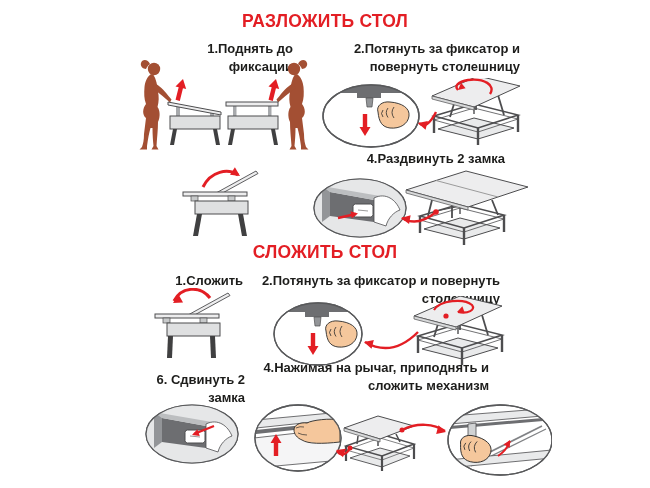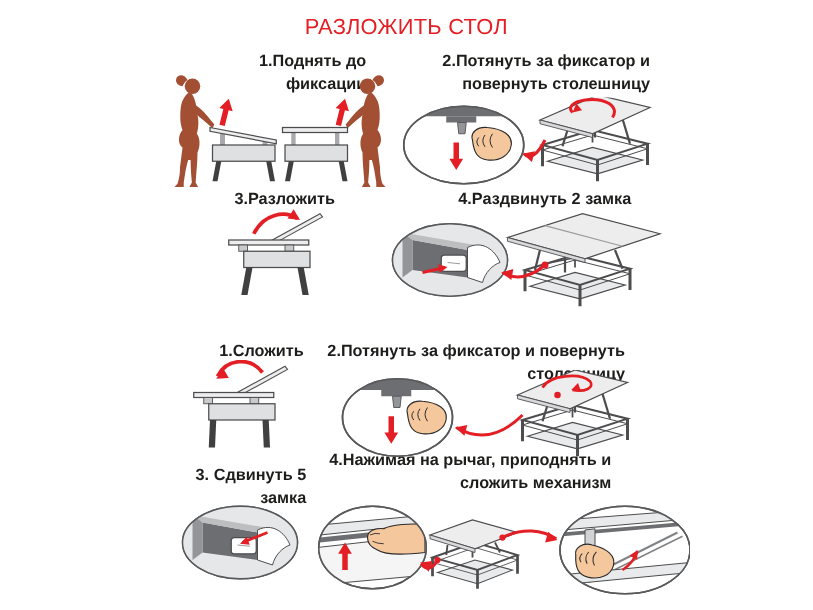--- a/index.html
+++ b/index.html
@@ -2,21 +2,21 @@
 <html style="--background: #ffffff; --title-red: #e31e24; --arrow-red: #e31e24; --text-black: #1d1d1b; --silhouette-brown: #a34f33; --table-light: #ededee; --table-mid: #bcbec0; --table-dark: #6d6e71; --outline: #4d4d4f; --skin: #f5c79c;"><head>
 <meta charset="utf-8">
 <style>
   html,body{margin:0;padding:0;background:#fff;}
   #canvas{
     position:relative;width:650px;height:488px;background:var(--background,#fff);
     font-family:"Liberation Sans",sans-serif;overflow:hidden;
   }
   .sec-title{
     position:absolute;left:0;width:650px;text-align:center;
-    font-size:17.5px;font-weight:normal;color:var(--title-red,#e31e24);letter-spacing:.2px;
+    font-size:17.5px;font-weight:bold;color:var(--title-red,#e31e24);letter-spacing:.2px;
   }
   .step-label{
     position:absolute;text-align:right;font-size:13px;font-weight:bold;
     color:var(--text-black,#1d1d1b);line-height:1.4;
   }
   .illu{position:absolute;}
 </style>
 </head>
 <body>
 
@@ -74,21 +74,20 @@
     </g>
   </defs>
 </svg>
 
 <div id="canvas">
 
   <div class="sec-title" style="top:11px">РАЗЛОЖИТЬ СТОЛ</div>
 
   <div class="step-label" style="left:163px;top:40px;width:130px">1.Поднять до фиксации</div>
   <div class="step-label" style="left:330px;top:40px;width:190px">2.Потянуть за фиксатор и повернуть столешницу</div>
-  <div class="step-label" style="left:168px;top:150px;width:100px">3.Разложить</div>
   <div class="step-label" style="left:305px;top:150px;width:200px">4.Раздвинуть 2 замка</div>
 
   <svg class="illu" style="left:130px;top:57px" width="190" height="95" viewBox="0 0 190 95">
     <use href="#woman" transform="translate(6,2)"></use>
     <use href="#woman" transform="translate(182,2) scale(-1,1)"></use>
     <g transform="translate(38,45)">
       <rect x="8" y="5" width="4" height="9" fill="#a7a9ac"></rect>
       <rect x="42" y="11" width="4" height="3" fill="#a7a9ac"></rect>
       <polygon points="0,0 53,10 53,13 0,3" fill="#ededee" stroke="#4d4d4f" stroke-width="1"></polygon>
       <rect x="2" y="14" width="50" height="13" fill="#dfe0e1" stroke="#4d4d4f" stroke-width="1"></rect>
@@ -165,24 +164,25 @@
       <line x1="30" y1="43" x2="60" y2="37" stroke="#4d4d4f" stroke-width="1.2"></line>
       <polygon points="0,22 60,3 122,19 62,39" fill="#ededee" stroke="#4d4d4f" stroke-width="1"></polygon>
       <line x1="30" y1="12.5" x2="92" y2="29" stroke="#9b9b9b" stroke-width="1"></line>
       <polygon points="0,22 62,39 62,42 0,25" fill="#d8d9da" stroke="#4d4d4f" stroke-width="0.7"></polygon>
       <circle cx="30" cy="44" r="2.8" fill="#e31e24"></circle>
       <path d="M30,44 C18,54 6,56 -4,50" fill="none" stroke="#e31e24" stroke-width="2.4"></path>
       <use href="#ah" transform="translate(-5,50) rotate(190)"></use>
     </g>
   </svg>
 
+  <div class="sec-title" style="top:242px">СЛОЖИТЬ СТОЛ</div>
 
   <div class="step-label" style="left:143px;top:272px;width:100px">1.Сложить</div>
   <div class="step-label" style="left:238px;top:272px;width:262px">2.Потянуть за фиксатор и повернуть столешницу</div>
-  <div class="step-label" style="left:145px;top:371px;width:100px">3. Сдвинуть 5 замка</div>
+  <div class="step-label" style="left:145px;top:371px;width:100px">6. Сдвинуть 2 замка</div>
   <div class="step-label" style="left:249px;top:359px;width:240px">4.Нажимая на рычаг, приподнять и сложить механизм</div>
 
   <svg class="illu" style="left:150px;top:288px" width="100" height="74" viewBox="0 0 100 74">
     <g>
       <polygon points="38,27 78,5 80,7.5 40,29.5" fill="#ededee" stroke="#4d4d4f" stroke-width="0.9"></polygon>
       <rect x="5" y="26" width="64" height="4" fill="#ededee" stroke="#4d4d4f" stroke-width="1"></rect>
       <rect x="13" y="30" width="7" height="5" fill="#c8cacb" stroke="#4d4d4f" stroke-width="0.7"></rect>
       <rect x="50" y="30" width="7" height="5" fill="#c8cacb" stroke="#4d4d4f" stroke-width="0.7"></rect>
       <rect x="17" y="35" width="53" height="13" fill="#dfe0e1" stroke="#4d4d4f" stroke-width="1"></rect>
       <polygon points="18,48 23,48 22,70 17,70" fill="#404041"></polygon>

